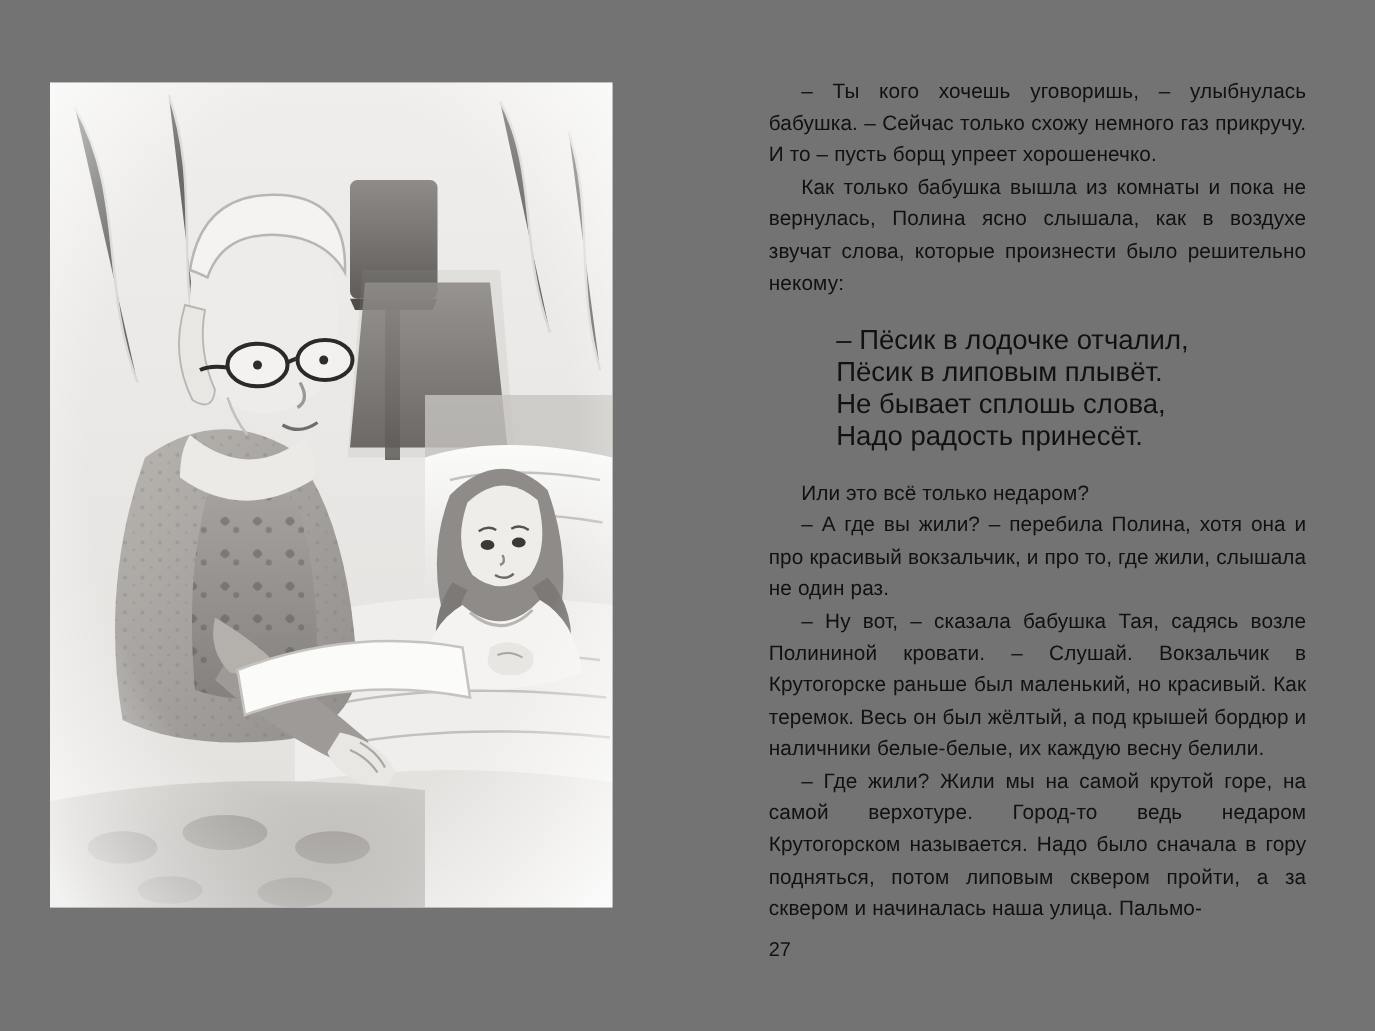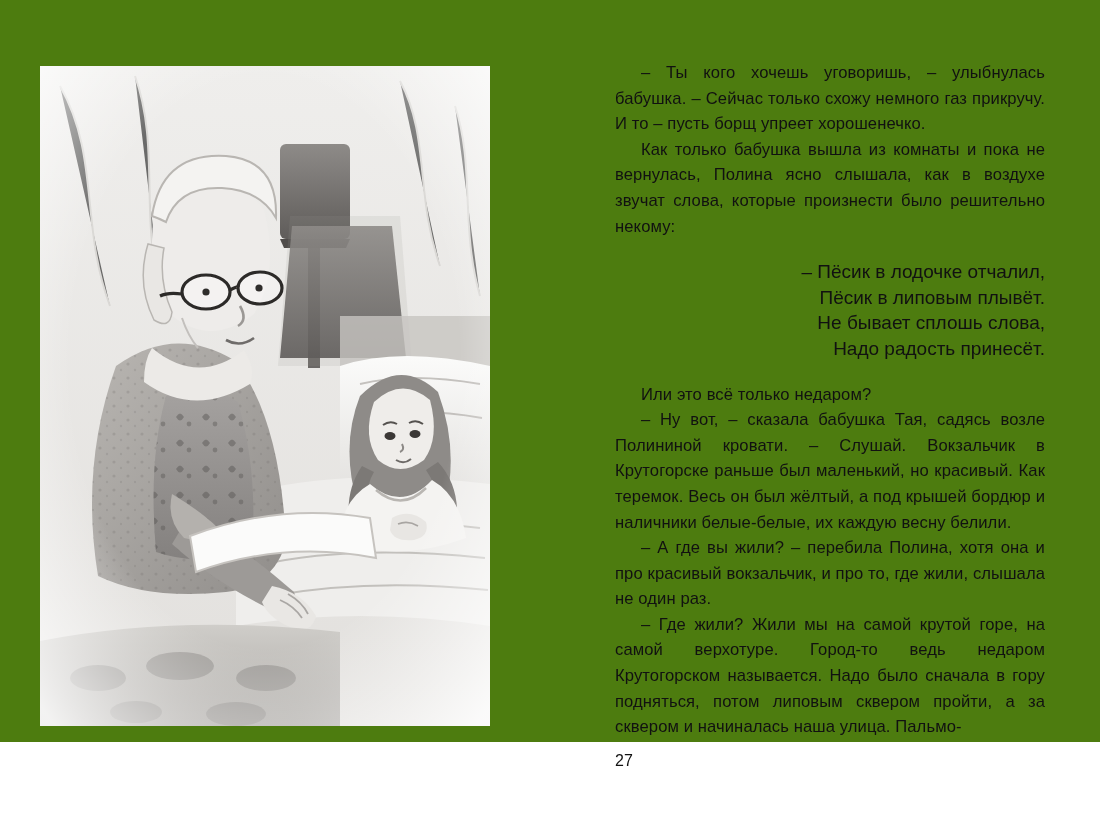--- a/index.html
+++ b/index.html
@@ -10,22 +10,22 @@
   body {
     width: 1100px;
     height: 825px;
     overflow: hidden;
     font-family: "Liberation Sans", sans-serif;
     color: #1a1a1a;
   }
   .page {
     position: relative;
     width: 1100px;
-    height: 742px;
-    background: #4d7c0f;
+    height: 825px;
+    background: #737373;
   }
 
   
   .illustration-pane {
     position: absolute;
     left: 40px;
     top: 66px;
     width: 450px;
     height: 660px;
   }
@@ -53,25 +53,24 @@
     margin: 0;
     color: #111;
     letter-spacing: 0.1px;
   }
   .para.indent { text-indent: 26px; }
   .verse {
     margin: 20px 0 20px 0;
     padding-left: 54px;
   }
   .verse-line {
-    font-size: 19px;
+    font-size: 22px;
     line-height: 25.6px;
     white-space: nowrap;
     color: #111;
-    text-align: right;
   }
 
   .folio {
     position: absolute;
     left: 615px;
     width: 430px;
     top: 752px;
     text-align: left;
     font-size: 16px;
     color: #111;
@@ -247,19 +246,19 @@
     <p class="para indent">Как только бабушка вышла из комнаты и пока не вернулась, Полина ясно слышала, как в воздухе звучат слова, которые произнести было решительно некому:</p>
 
     <div class="verse">
       <div class="verse-line">– Пёсик в лодочке отчалил,</div>
       <div class="verse-line">Пёсик в липовым плывёт.</div>
       <div class="verse-line">Не бывает сплошь слова,</div>
       <div class="verse-line">Надо радость принесёт.</div>
     </div>
 
     <p class="para indent">Или это всё только недаром?</p>
+    <p class="para indent">– А где вы жили? – перебила Полина, хотя она и про красивый вокзальчик, и про то, где жили, слышала не один раз.</p>
     <p class="para indent">– Ну вот, – сказала бабушка Тая, садясь возле Полининой кровати. – Слушай. Вокзальчик в Крутогорске раньше был маленький, но красивый. Как теремок. Весь он был жёлтый, а под крышей бордюр и наличники белые-белые, их каждую весну белили.</p>
-    <p class="para indent">– А где вы жили? – перебила Полина, хотя она и про красивый вокзальчик, и про то, где жили, слышала не один раз.</p>
     <p class="para indent">– Где жили? Жили мы на самой крутой горе, на самой верхотуре. Город-то ведь недаром Крутогорском называется. Надо было сначала в гору подняться, потом липовым сквером пройти, а за сквером и начиналась наша улица. Пальмо-</p>
   </div>
 
   <div class="folio">27</div>
 </div>
 
 </body></html>

